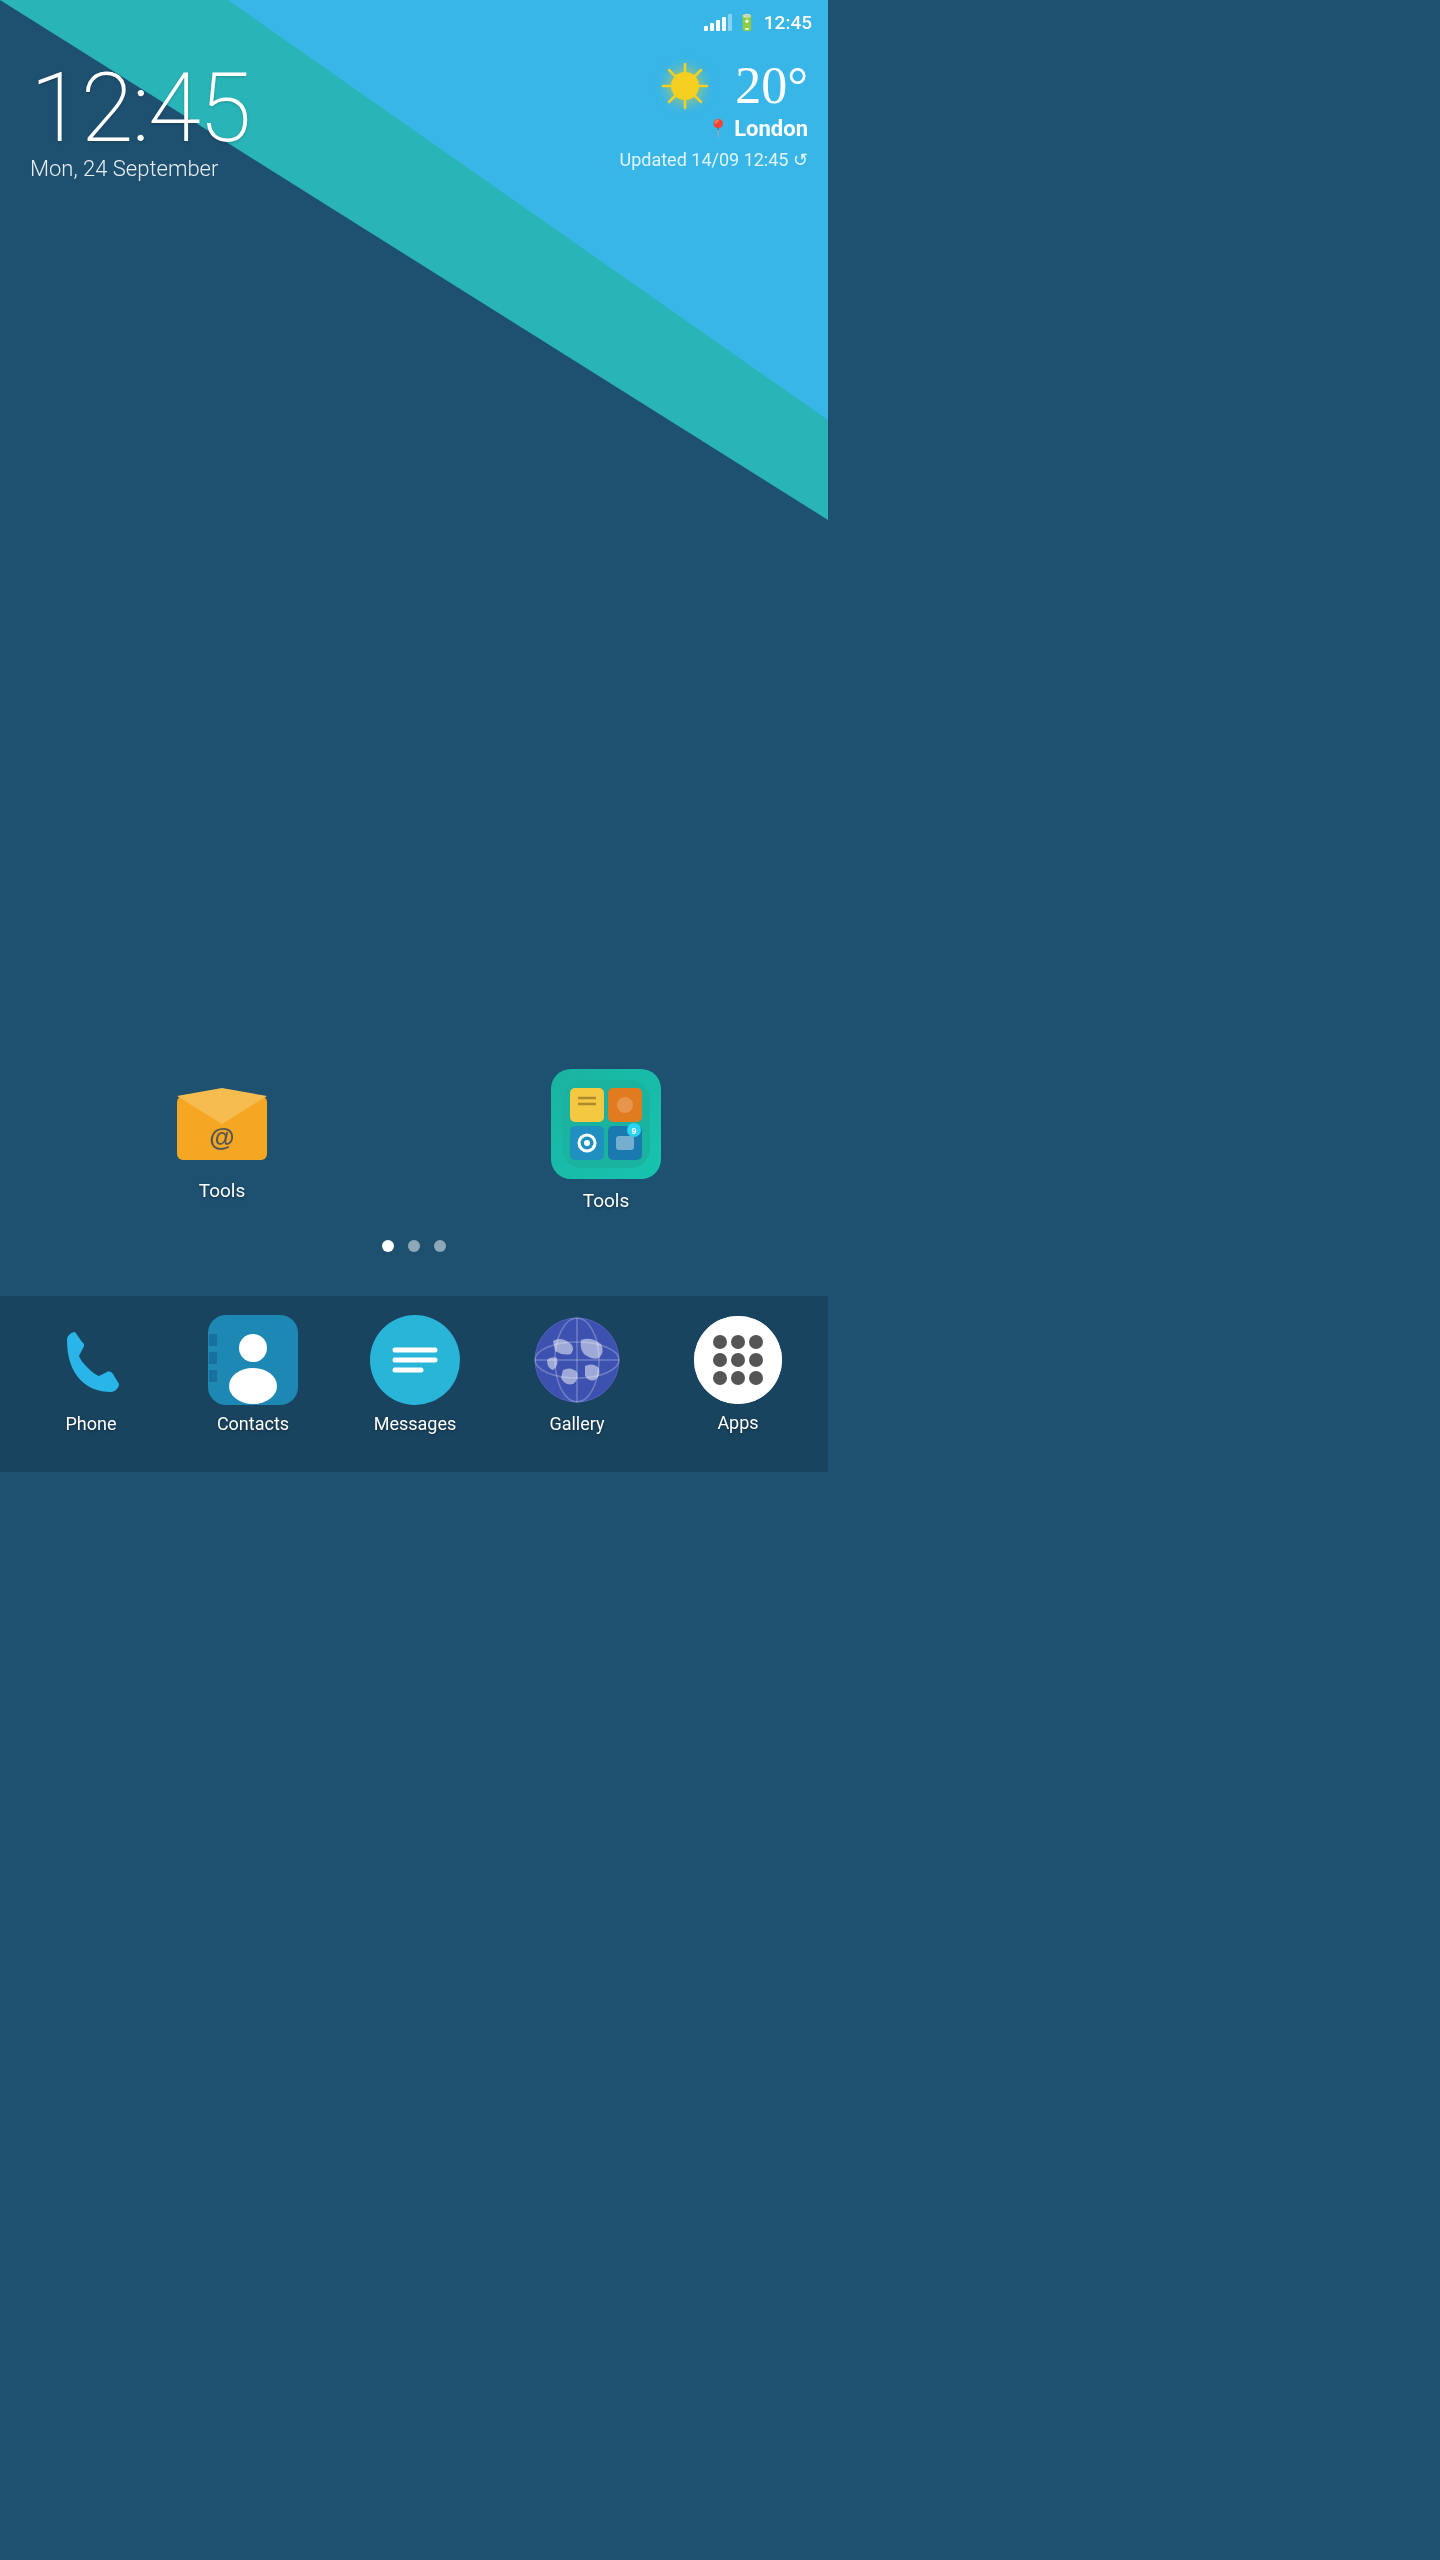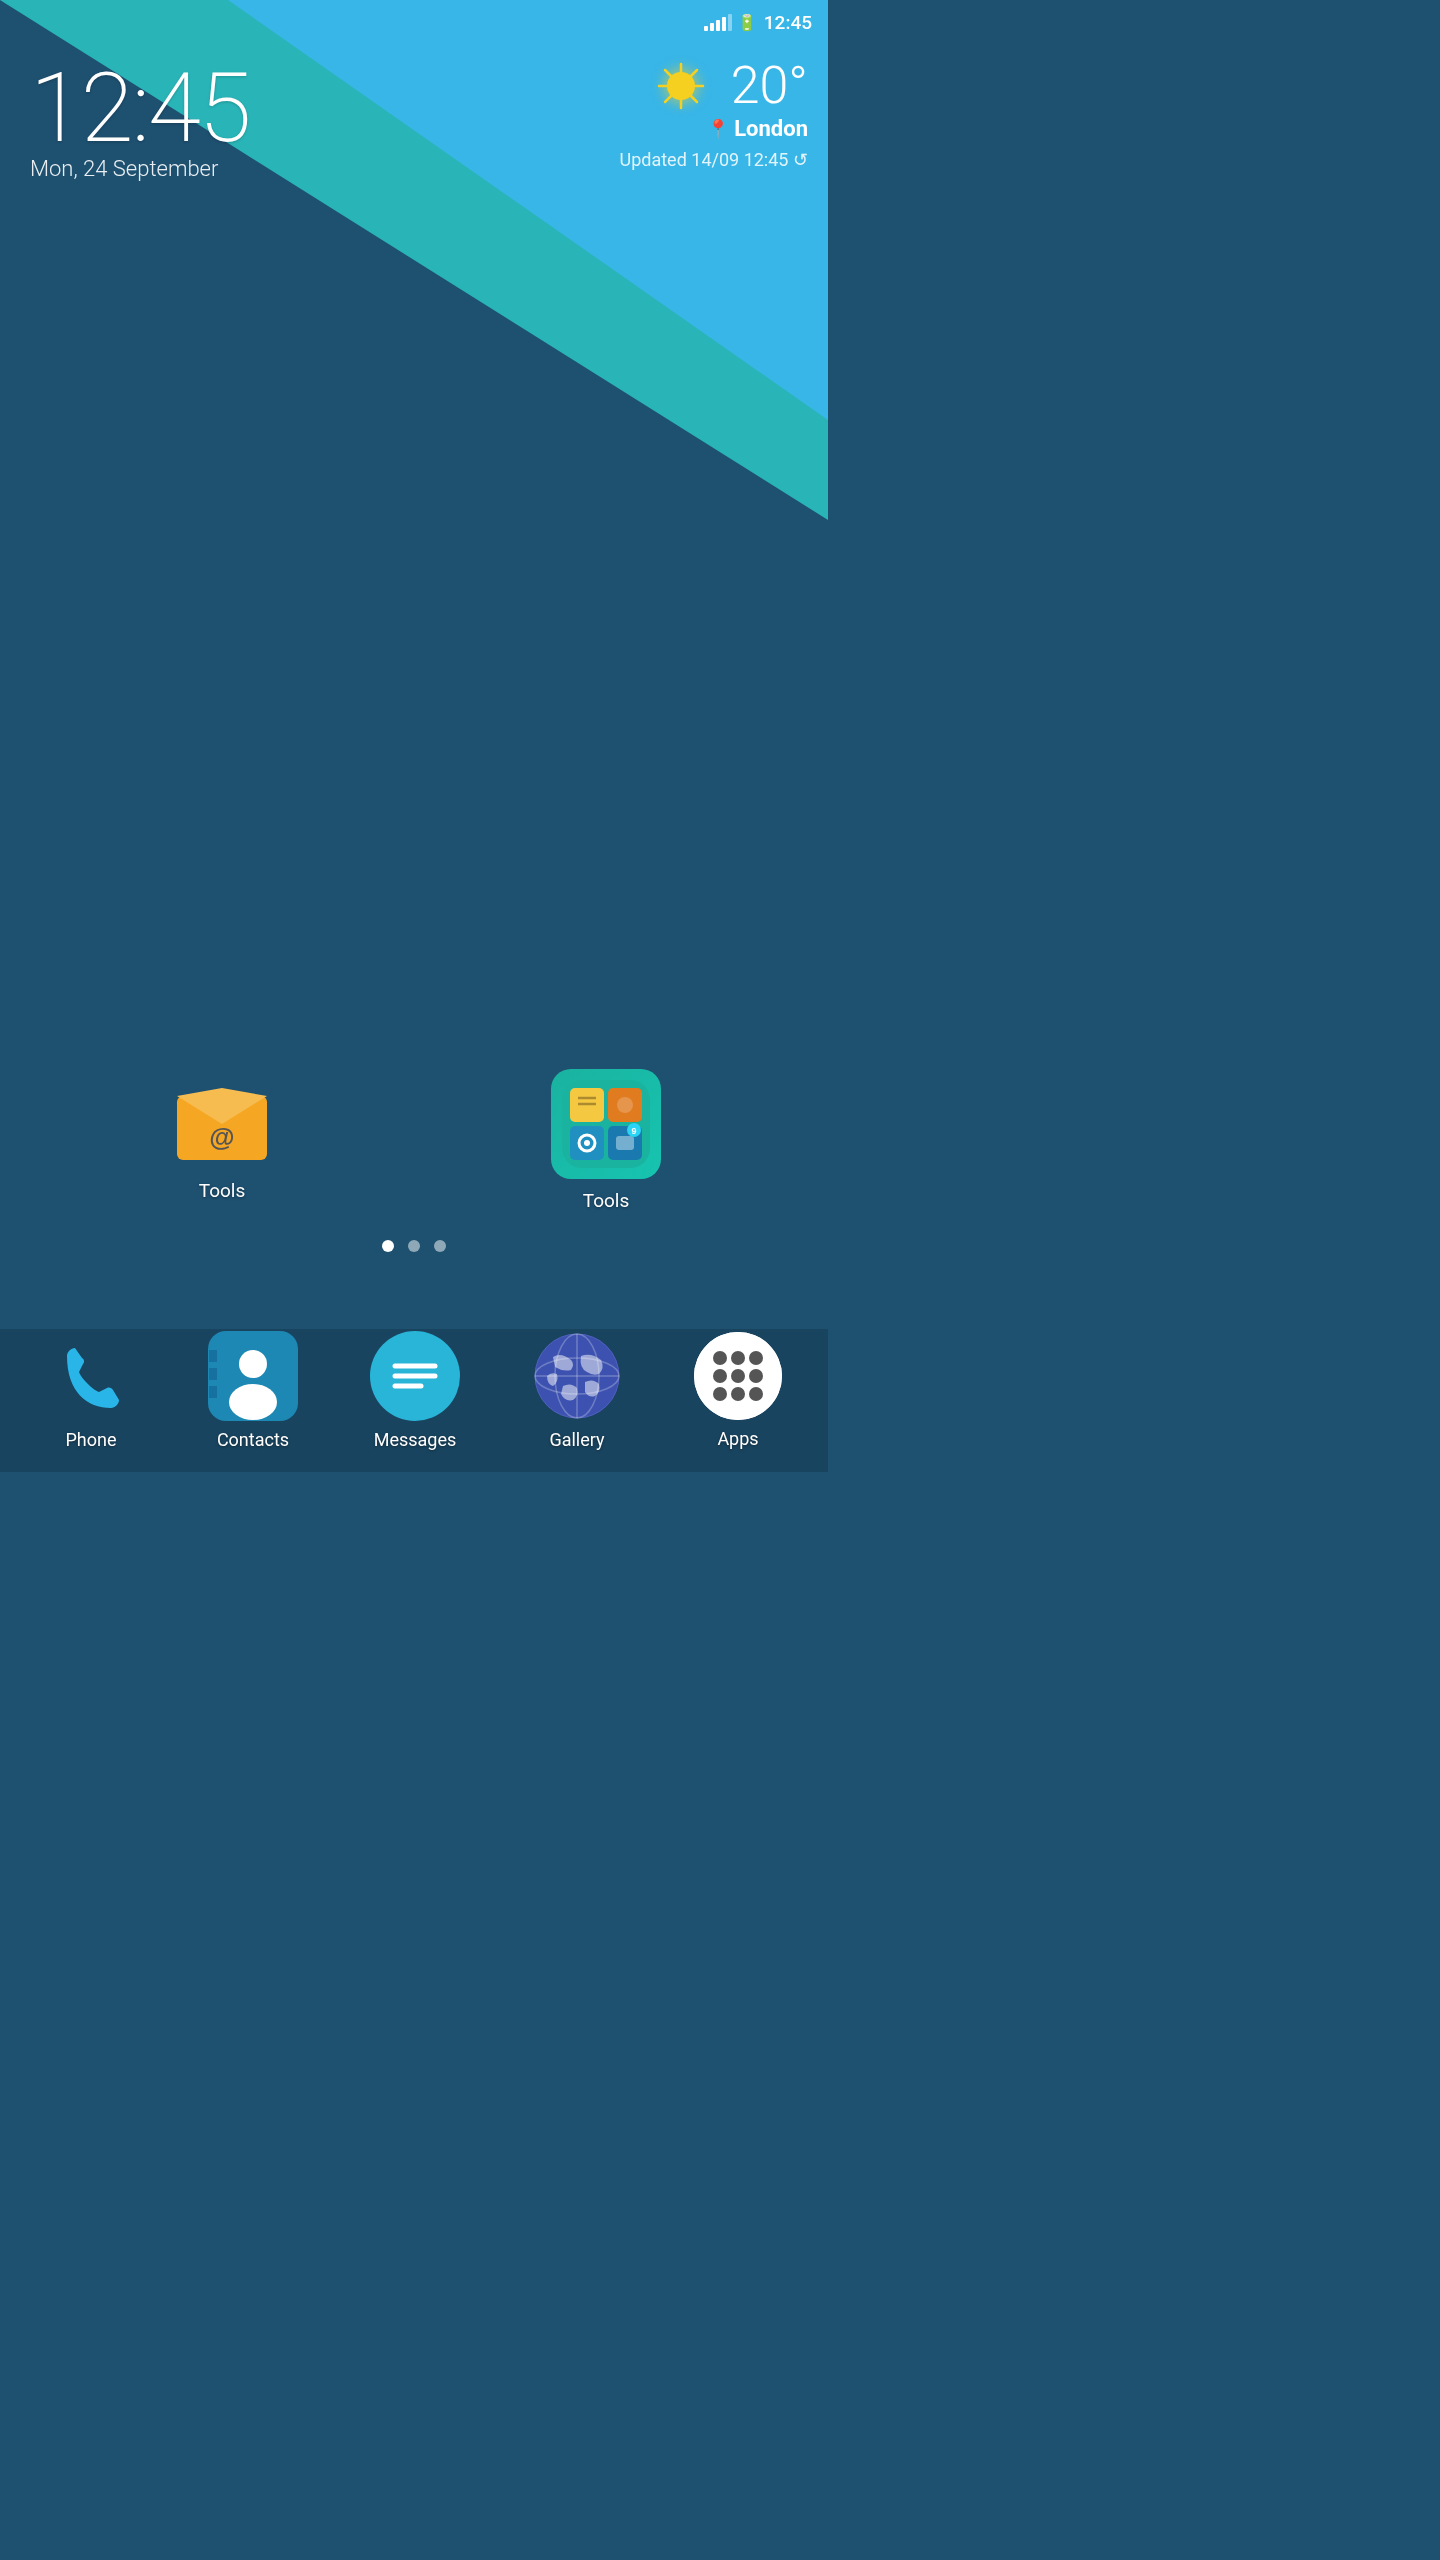--- a/index.html
+++ b/index.html
@@ -110,20 +110,21 @@
       z-index: 10;
       color: white;
       text-align: center;
     }
 
     .weather-temp-row {
       display: flex;
       align-items: flex-end;
       justify-content: flex-end;
       gap: 24px;
+      font-family: Liberation Serif, serif;
     }
 
     .weather-sun {
       width: 52px;
       height: 52px;
       position: relative;
     }
 
     .weather-sun .sun-core {
       position: absolute;
@@ -219,21 +220,21 @@
     .page-dot.active {
       background: white;
     }
 
     
     .dock {
       position: absolute;
       bottom: 0;
       left: 0;
       right: 0;
-      height: 143px;
+      height: 176px;
       display: flex;
       justify-content: space-around;
       align-items: center;
       padding: 0 10px 20px;
       z-index: 5;
       background: rgba(0,0,0,0.15);
     }
 
     .dock-item {
       display: flex;

